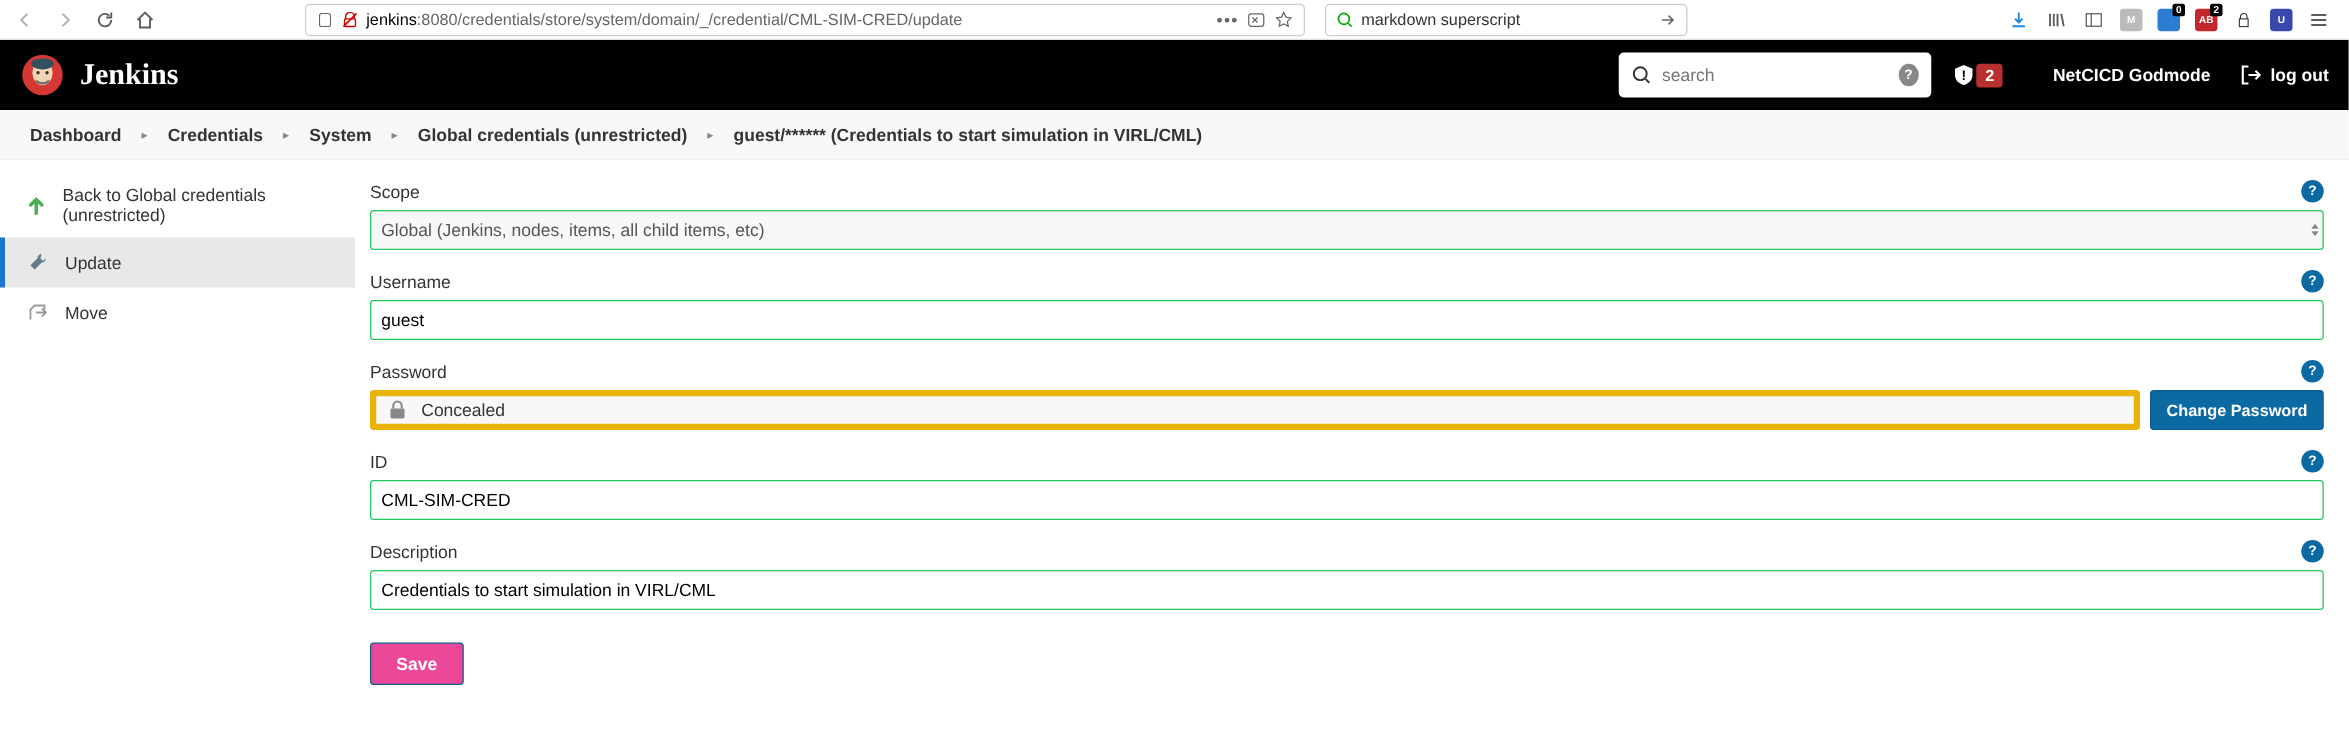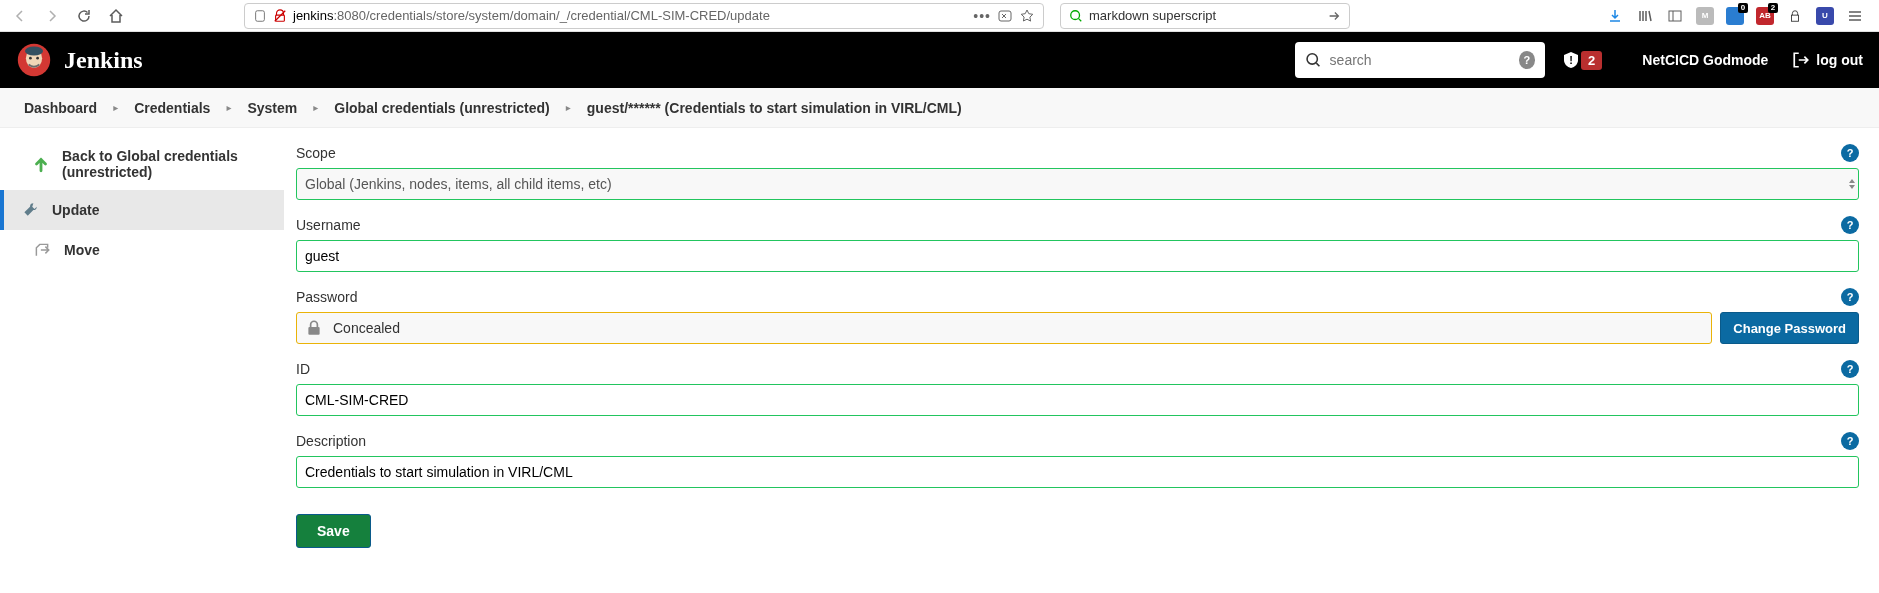--- a/index.html
+++ b/index.html
@@ -33,36 +33,36 @@
 .logout { color: #fff; font-weight: bold; margin-left: 24px; display: flex; align-items: center; gap: 6px; font-size: 14px; }
 
 
 .breadcrumb-bar { background: #f8f8f8; border-bottom: 1px solid #eee; height: 40px; display: flex; align-items: center; padding: 0 24px; }
 .breadcrumb-item { color: #333; font-weight: bold; font-size: 14px; cursor: pointer; }
 .breadcrumb-sep { color: #888; margin: 0 16px; font-size: 10px; }
 
 
 .layout { display: flex; }
 .sidebar { width: 284px; flex-shrink: 0; padding-top: 10px; }
-.side-item { display: flex; align-items: center; gap: 12px; padding: 10px 32px; cursor: pointer; font-weight: bold; font-size: 14px; color: #333; }
+.side-item { display: flex; align-items: center; gap: 12px; padding: 10px 20px; cursor: pointer; font-weight: normal; font-size: 14px; color: #333; }
 .side-item.active { background: #e8e8e8; border-left: 4px solid #1976d2; padding-left: 16px; }
 .side-icon { width: 20px; height: 20px; display: flex; align-items: center; justify-content: center; }
 
 
 .main { flex: 1; padding: 16px 20px 30px 12px; }
 .form-row { margin-bottom: 16px; }
 .form-label-row { display: flex; align-items: center; justify-content: space-between; margin-bottom: 6px; }
 .form-label { font-weight: normal; font-size: 14px; color: #333; }
 .help-icon { width: 18px; height: 18px; background: #0b6aa2; color: #fff; border-radius: 50%; display: flex; align-items: center; justify-content: center; font-size: 11px; font-weight: bold; cursor: pointer; }
 .form-input, .form-select { width: 100%; height: 32px; border: 1px solid #22c55e; border-radius: 3px; padding: 0 8px; font-size: 14px; background: #fff; }
 .form-readonly { background: #f8f8f8; color: #555; }
 .password-row { display: flex; gap: 8px; align-items: stretch; }
-.password-display { flex: 1; border: 1px solid #eab308; border-radius: 3px; background: #f8f8f8; display: flex; align-items: center; padding: 0 8px; gap: 10px; height: 32px; }
+.password-display { flex: 1; border: 5px solid #eab308; border-radius: 3px; background: #f8f8f8; display: flex; align-items: center; padding: 0 8px; gap: 10px; height: 32px; }
 .change-pw-btn { background: #0b6aa2; color: #fff; border: 1px solid #0a5a8a; border-radius: 3px; padding: 0 12px; font-size: 13px; font-weight: bold; cursor: pointer; }
-.save-btn { background: #15803d; color: #fff; border: 1px solid #0a5a8a; border-radius: 3px; padding: 8px 20px; font-size: 14px; font-weight: bold; cursor: pointer; margin-top: 10px; }
+.save-btn { background: #ec4899; color: #fff; border: 1px solid #0a5a8a; border-radius: 3px; padding: 8px 20px; font-size: 14px; font-weight: bold; cursor: pointer; margin-top: 10px; }
 .select-wrap { position: relative; }
 .select-wrap::after { content: ''; position: absolute; right: 4px; top: 50%; transform: translateY(-50%); width: 6px; height: 10px; background: linear-gradient(#888,#888); clip-path: polygon(0 40%, 100% 40%, 50% 0, 0 40%, 0 60%, 50% 100%, 100% 60%, 0 60%); pointer-events:none;}
 </style>
 </head>
 <body>
 
 <div class="browser-bar">
   <div class="nav-btn disabled">
     <svg width="16" height="16" viewBox="0 0 16 16">
         <path d="M10 3 L5 8 L10 13" stroke="currentColor" stroke-width="1.5" fill="none"></path>

